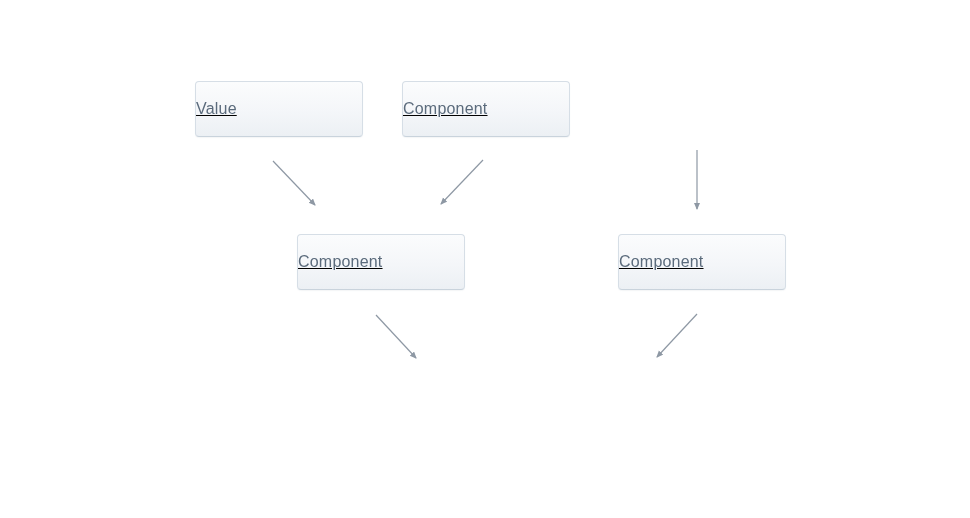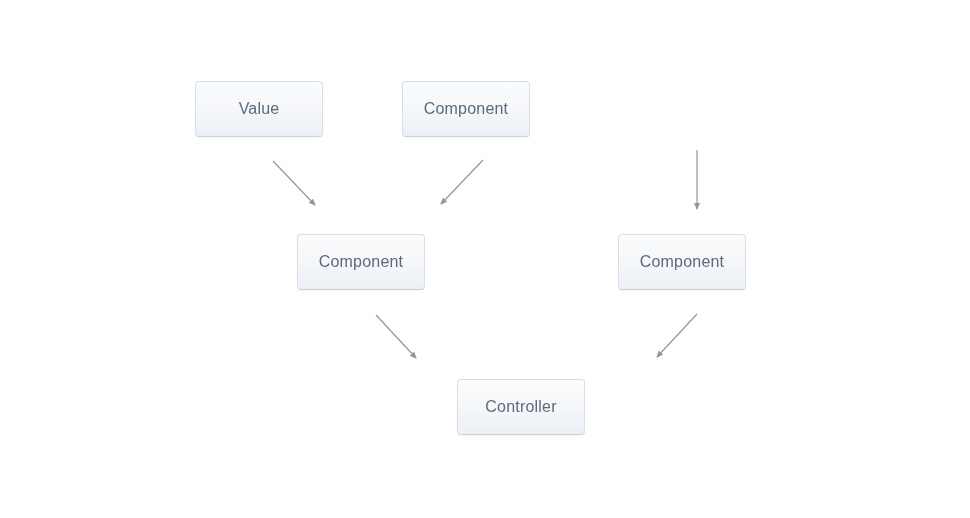--- a/index.html
+++ b/index.html
@@ -18,31 +18,31 @@
   .edge-layer {
     position: absolute;
     left: 0;
     top: 0;
     width: 970px;
     height: 518px;
     pointer-events: none;
   }
   .node {
     position: absolute;
-    width: 128px;
+    width: 168px;
     height: 56px;
     box-sizing: border-box;
     border: 1px solid #d6dee6;
     border-bottom-color: #c9d3dc;
     border-radius: 4px;
     background: linear-gradient(to bottom, #fbfcfd 0%, #f4f6f9 55%, #ecf0f4 100%);
     display: flex;
     align-items: center;
-    justify-content: center;
     box-shadow: 0 1px 1px rgba(120, 135, 150, 0.08);
+    text-decoration: underline;
   }
   .node-label {
     color: #5b6b7c;
     font-size: 16px;
     letter-spacing: 0.2px;
     user-select: none;
   }
   
   .pos-value            { left: 195px; top: 81px;  }
   .pos-component-top    { left: 402px; top: 81px;  }
@@ -79,17 +79,14 @@
 
 
   <div class="node pos-component-left">
     <span class="node-label">Component</span>
   </div>
 
   <div class="node pos-component-right">
     <span class="node-label">Component</span>
   </div>
 
-  <div class="node pos-controller">
-    <span class="node-label">Controller</span>
-  </div>
 
 </div>
 
 </body></html>

